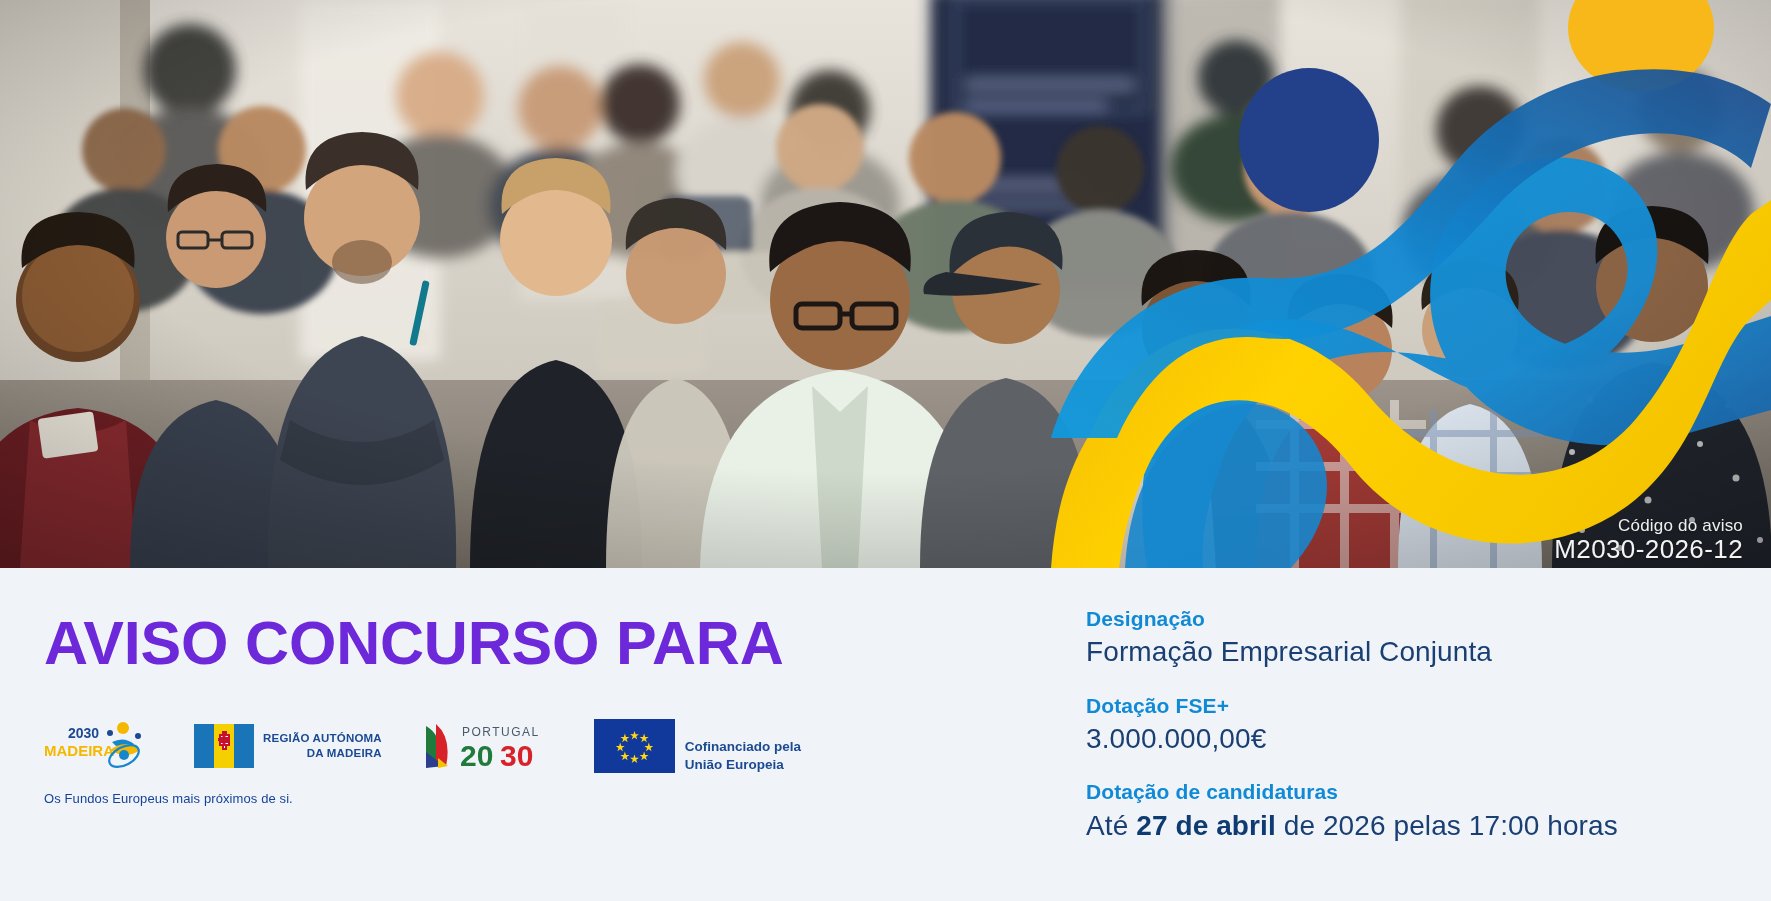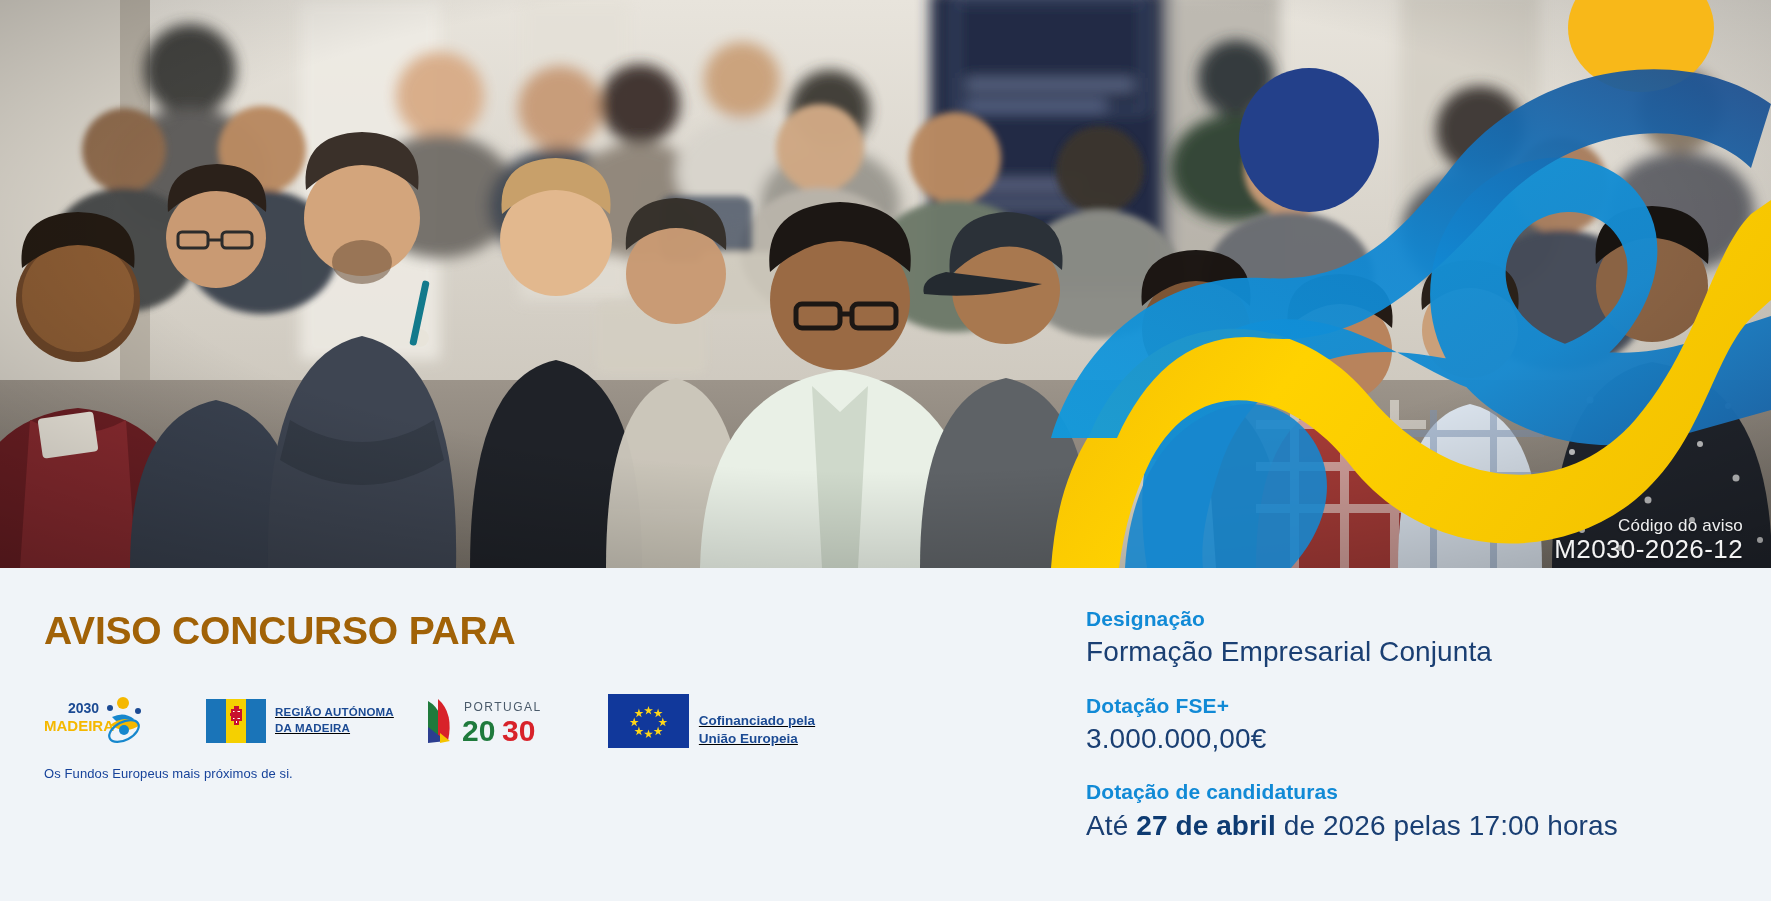--- a/index.html
+++ b/index.html
@@ -32,33 +32,33 @@
 
   
   .panel {
     position:absolute; left:0; top:568px; width:1771px; height:333px;
     background:#f0f4f8;
   }
 
   
   .left-col { position:absolute; left:44px; top:40px; width:900px; }
   .headline {
-    color:#a16207;
-    font-size:39px;
+    color:#6d28d9;
+    font-size:61px;
     font-weight:bold;
     line-height:1.17;
     letter-spacing:-0.2px;
     text-transform:uppercase;
   }
   .headline .hl-line { display:block; white-space:nowrap; }
 
-  .logos { display:flex; align-items:center; gap:16px; margin-top:40px;text-decoration:underline; }
+  .logos { display:flex; align-items:center; gap:4px; margin-top:40px; }
   .logo-box { display:flex; align-items:center; }
   .logo-madeira2030 { width:112px; height:52px; margin-right:34px; }
-  .logo-ram { display:flex; align-items:center; margin-right:14px; }
+  .logo-ram { display:flex; align-items:center; margin-right:36px;text-align:right; }
   .logo-ram-flag { width:60px; height:44px; }
   .logo-ram-text {
     margin-left:9px; color:#1b4a93; font-weight:bold;
     font-size:11.5px; line-height:1.32; letter-spacing:.2px; text-transform:uppercase;
   }
   .logo-pt2030 { width:128px; height:52px; margin-right:40px; }
   .logo-eu { display:flex; align-items:flex-end; }
   .logo-eu-flag { width:81px; height:54px; }
   .logo-eu-text {
     margin-left:10px; color:#1b4a93; font-weight:bold;

